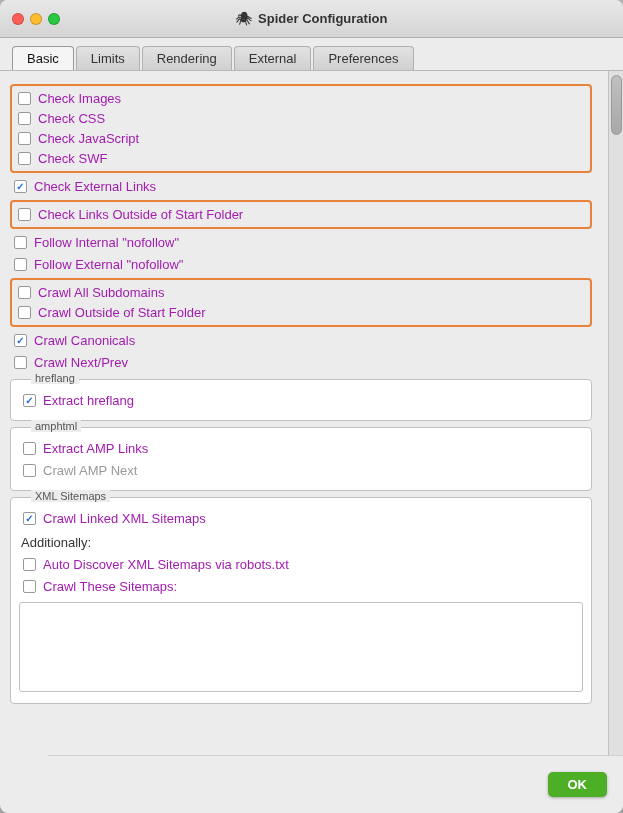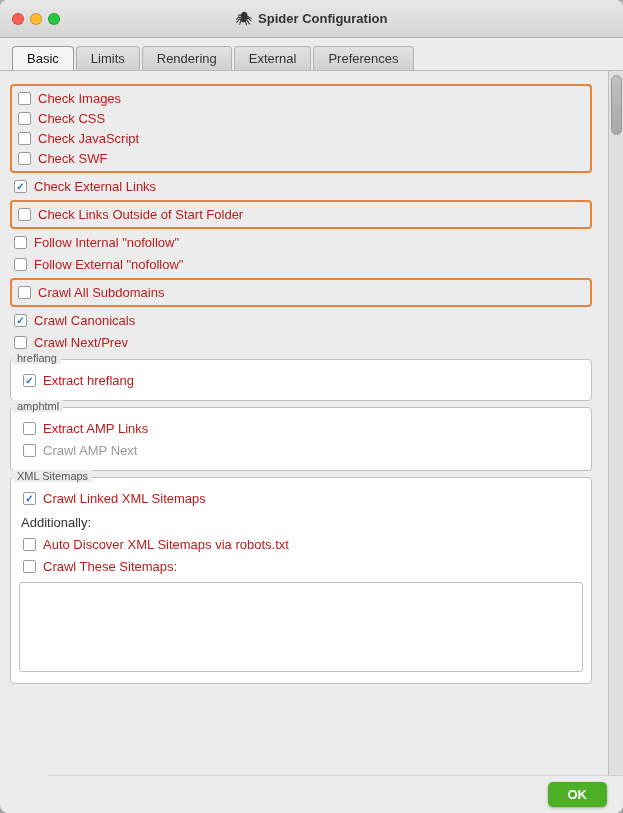--- a/index.html
+++ b/index.html
@@ -150,21 +150,21 @@
     .checkbox.checked::after {
       content: '✓';
       font-size: 10px;
       color: #1a6fd4;
       font-weight: bold;
       line-height: 1;
     }
 
     .checkbox-label {
       font-size: 13px;
-      color: #b91c1c;
+      color: #a21caf;
     }
 
     .checkbox-label.disabled {
       color: #999;
     }
 
     .highlight-group {
       border: 2px solid #e8813a;
       border-radius: 4px;
       padding: 2px 4px;
@@ -184,21 +184,21 @@
       position: relative;
     }
 
     .section-label {
       font-size: 11px;
       color: #555;
       background: #ececec;
       padding: 0 4px;
       position: absolute;
       top: -8px;
-      left: 2px;
+      left: 20px;
     }
 
     .section-content {
       margin-top: 4px;
     }
 
     .additionally-label {
       font-size: 13px;
       color: #333;
       margin: 6px 0 4px 2px;
@@ -208,21 +208,21 @@
       width: 100%;
       height: 90px;
       border: 1px solid #c0c0c0;
       border-radius: 3px;
       background: white;
       margin-top: 4px;
       resize: none;
     }
 
     .footer {
-      padding: 6px 16px;
+      padding: 16px 16px;
       display: flex;
       justify-content: flex-end;
       background: #ececec;
       border-top: 1px solid #d0d0d0;
       margin-left: 48px;
     }
 
     .ok-button {
       background: #4caf25;
       color: white;
@@ -302,20 +302,24 @@
       <div class="checkbox-row">
         <div class="checkbox"></div>
         <span class="checkbox-label">Follow External "nofollow"</span>
       </div>
 
       <div class="highlight-group">
         <div class="checkbox-row">
           <div class="checkbox"></div>
           <span class="checkbox-label">Crawl All Subdomains</span>
         </div>
+        <div class="checkbox-row">
+          <div class="checkbox"></div>
+          <span class="checkbox-label">Crawl Outside of Start Folder</span>
+        </div>
       </div>
 
       <div class="checkbox-row">
         <div class="checkbox checked"></div>
         <span class="checkbox-label">Crawl Canonicals</span>
       </div>
 
       <div class="checkbox-row">
         <div class="checkbox"></div>
         <span class="checkbox-label">Crawl Next/Prev</span>

